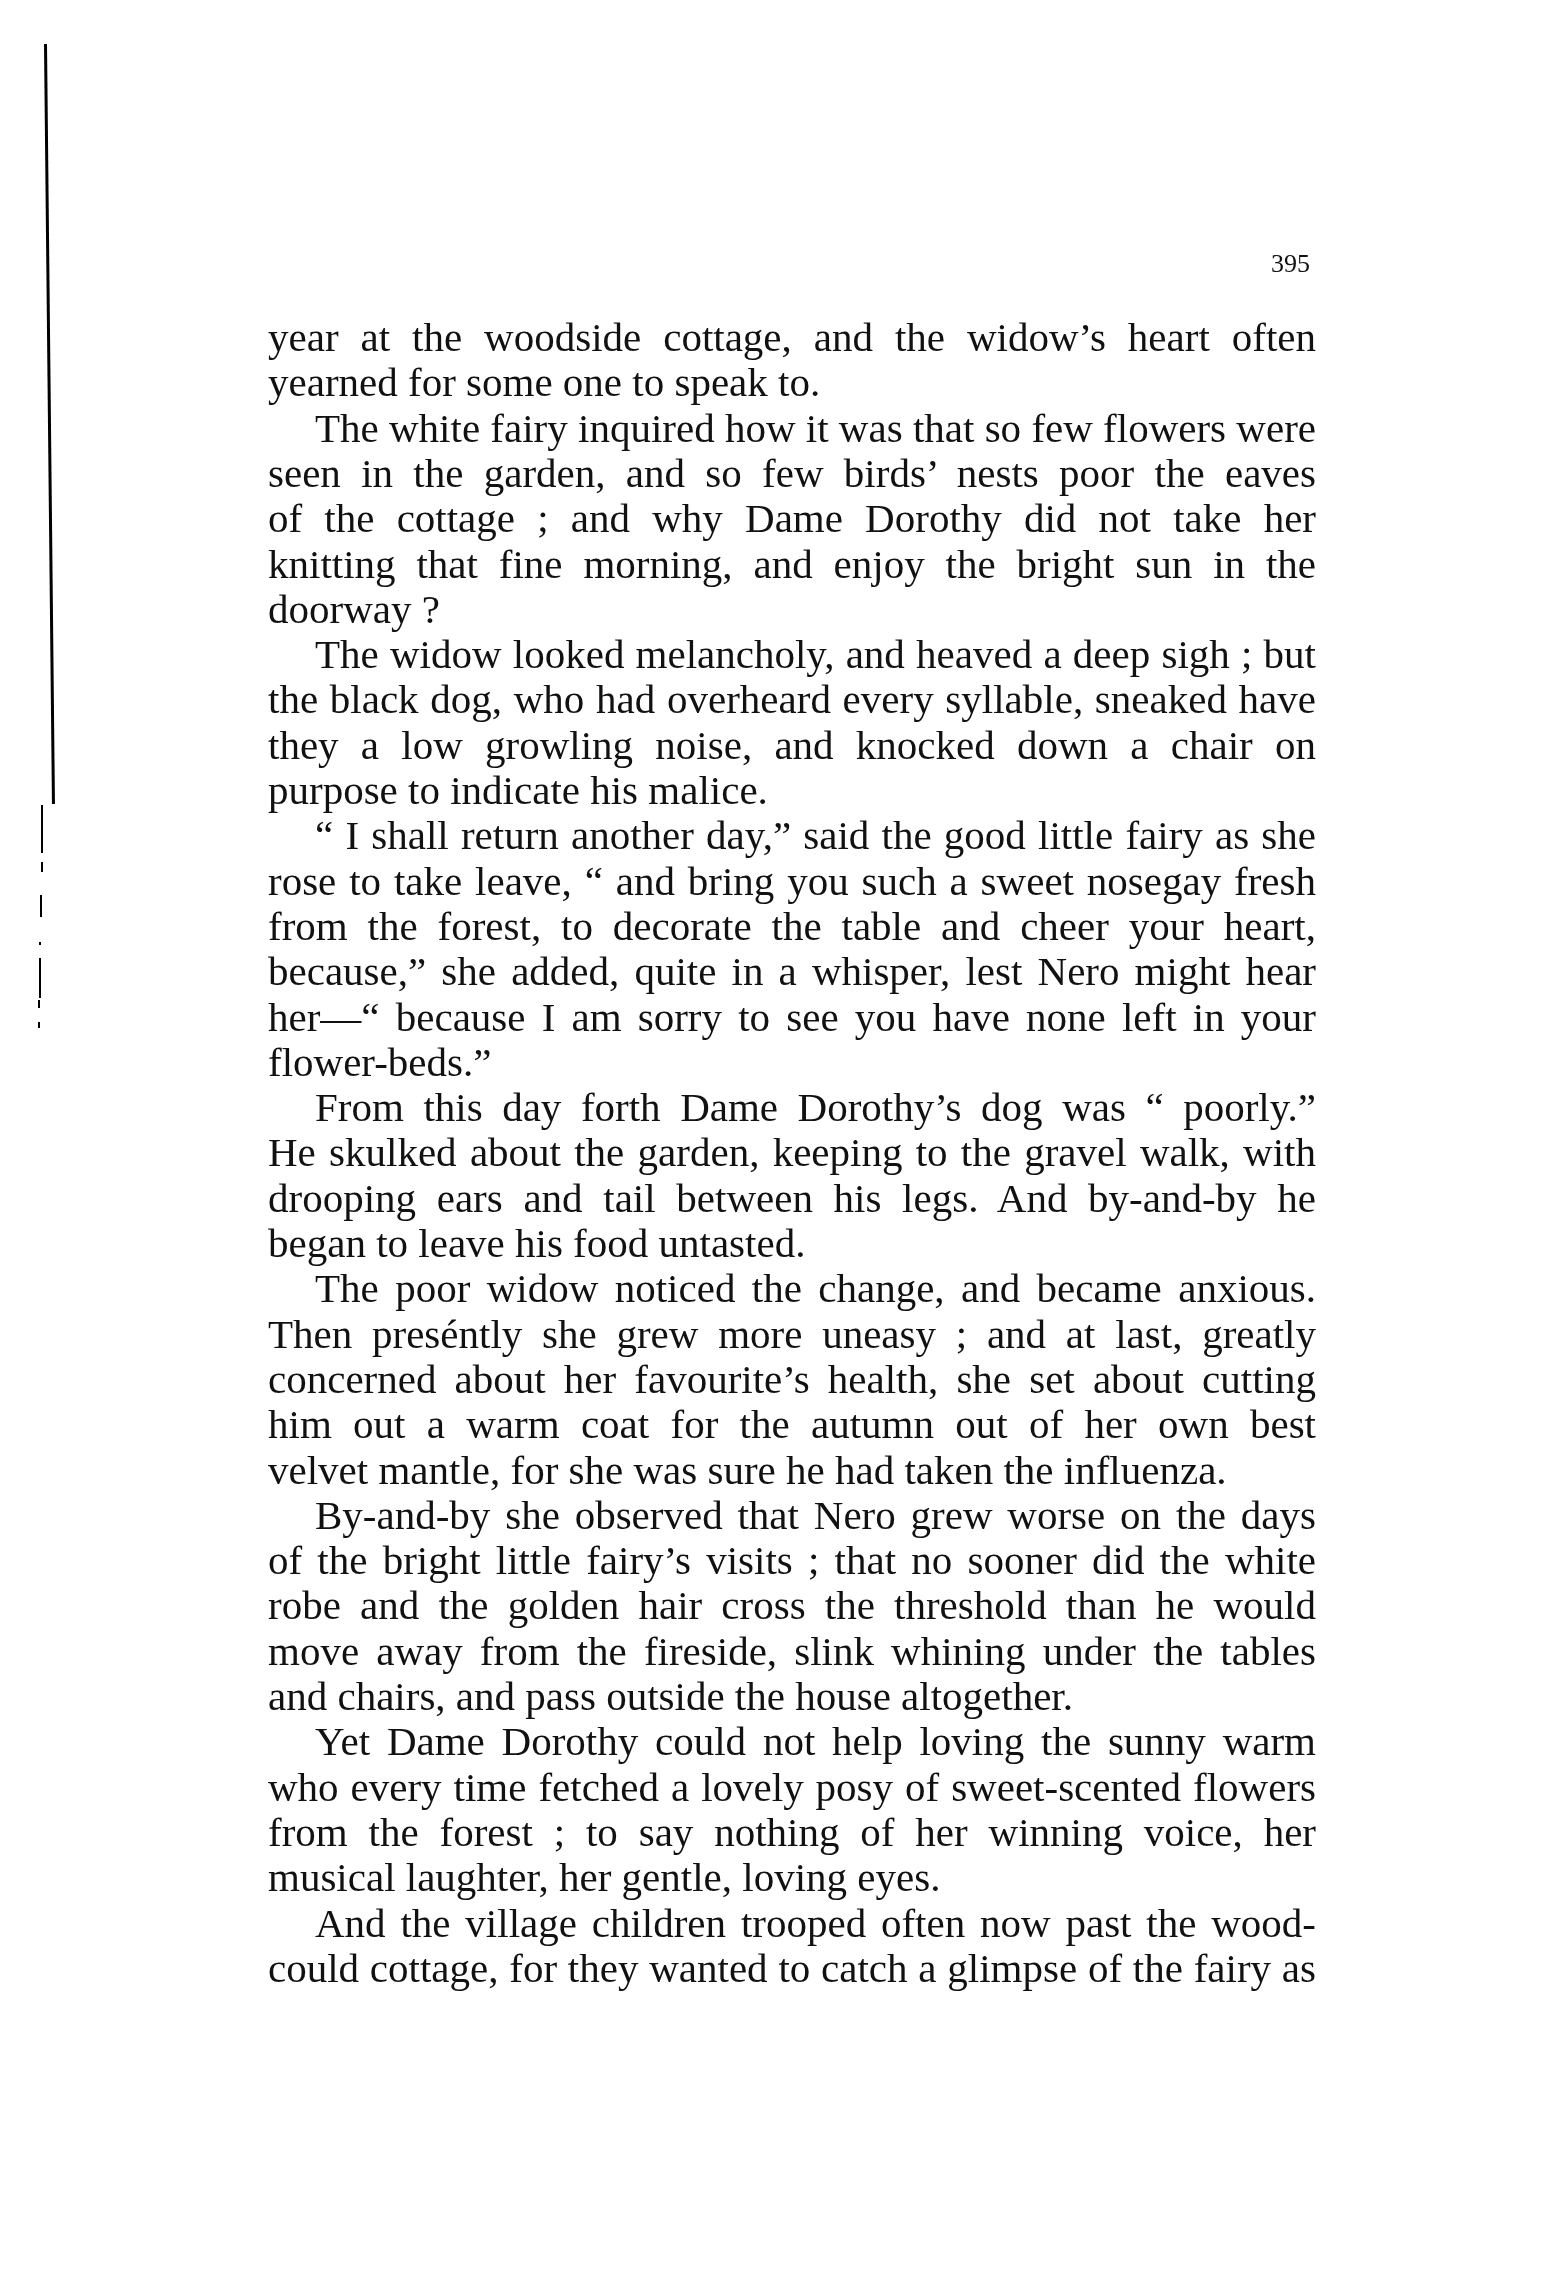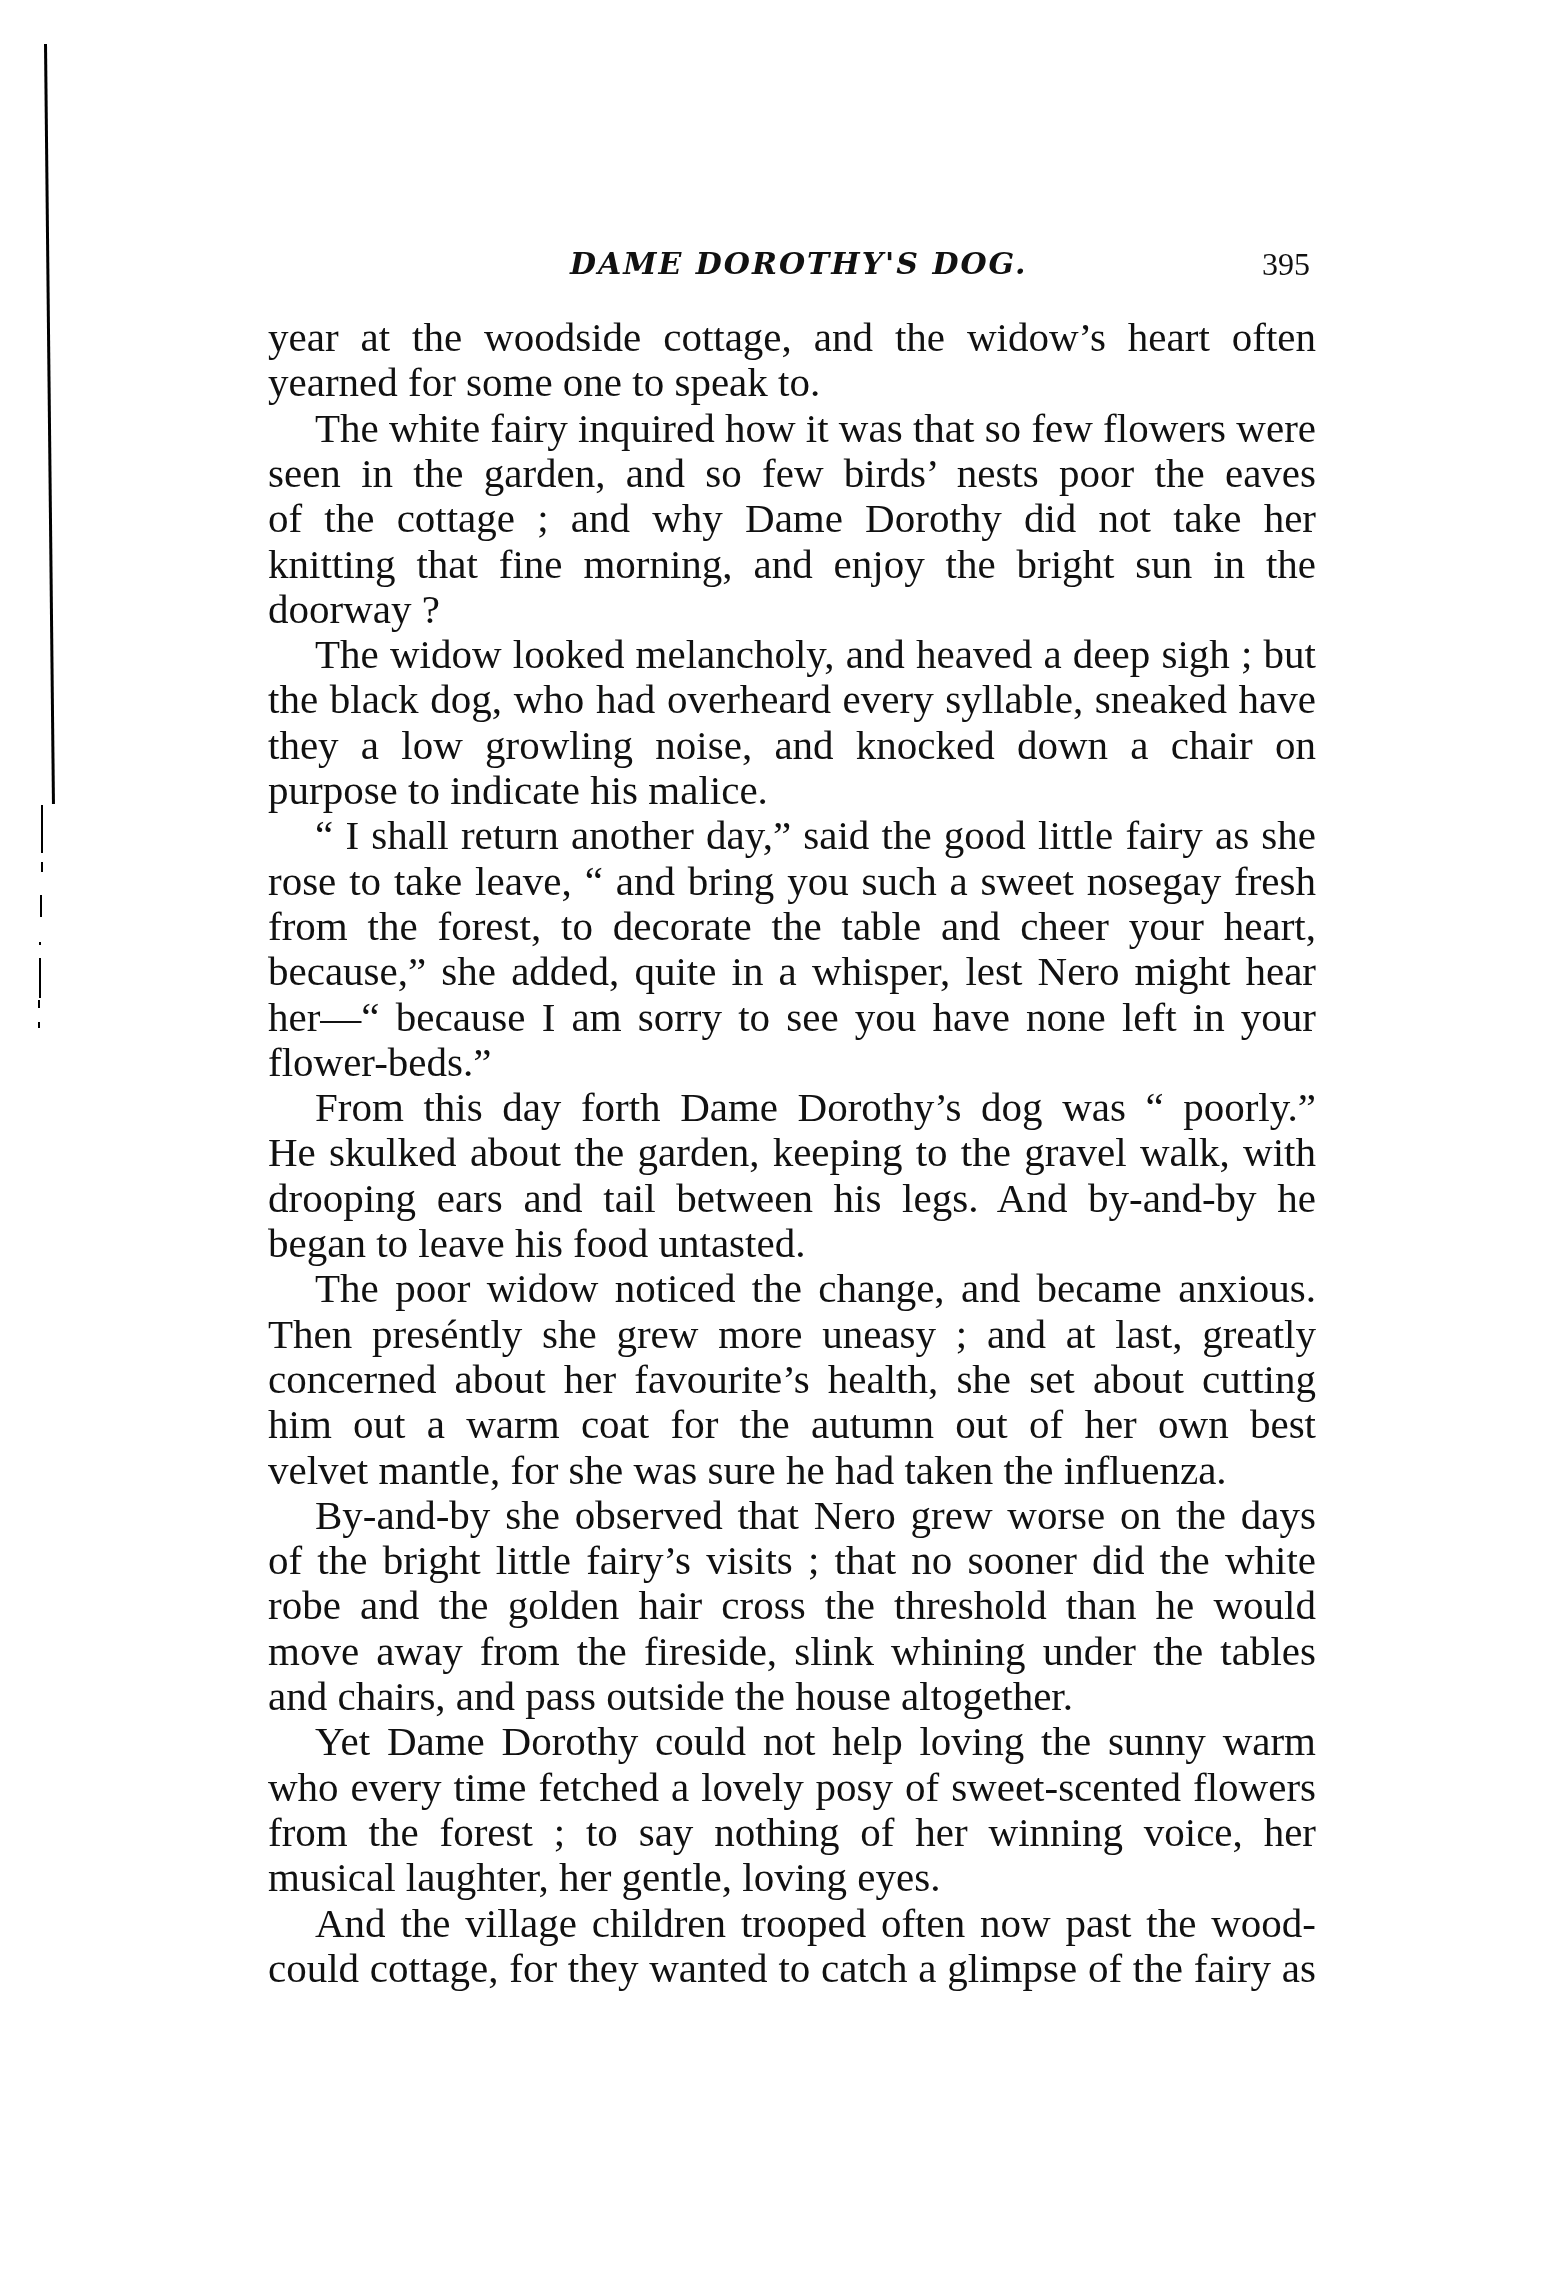--- a/index.html
+++ b/index.html
@@ -46,21 +46,21 @@
       font-weight: bold;
       font-style: italic;
       font-size: 30px;
       letter-spacing: 2px;
       line-height: 36px;
       white-space: nowrap;
     }
     .page-number {
       position: absolute;
       right: 6px;
-      font-size: 32px;
+      font-size: 26px;
       line-height: 36px;
     }
     .body-text {
       position: absolute;
       left: 268px;
       top: 0;
       width: 1048px;
     }
     .line {
       position: absolute;
@@ -88,21 +88,20 @@
 <div class="page-edge"></div>
 <div class="page-edge-frag" style="left:41px; top:805px; height:48px;"></div>
 <div class="page-edge-frag" style="left:41px; top:862px; height:10px;"></div>
 <div class="page-edge-frag" style="left:40px; top:895px; height:22px;"></div>
 <div class="page-edge-frag" style="left:39px; top:942px; height:3px;"></div>
 <div class="page-edge-frag" style="left:39px; top:958px; height:40px;"></div>
 <div class="page-edge-frag" style="left:38px; top:1000px; height:8px;"></div>
 <div class="page-edge-frag" style="left:38px; top:1022px; height:6px;"></div>
 
 <header class="running-head">
-  <span class="running-title">DAME DOROTHY'S DOG.</span>
   <span class="page-number">395</span>
 </header>
 
 <main class="body-text" id="body-text">
     <div class="line" style="top: 315px;">year at the woodside cottage, and the widow’s heart often</div>
     <div class="line last" style="top: 360.3px;">yearned for some one to speak to.</div>
     <div class="line indent" style="top: 405.6px;">The white fairy inquired how it was that so few flowers were</div>
     <div class="line" style="top: 450.9px;">seen in the garden, and so few birds’ nests poor the eaves</div>
     <div class="line" style="top: 496.2px;">of the cottage ; and why Dame Dorothy did not take her</div>
     <div class="line" style="top: 541.5px;">knitting that fine morning, and enjoy the bright sun in the</div>

